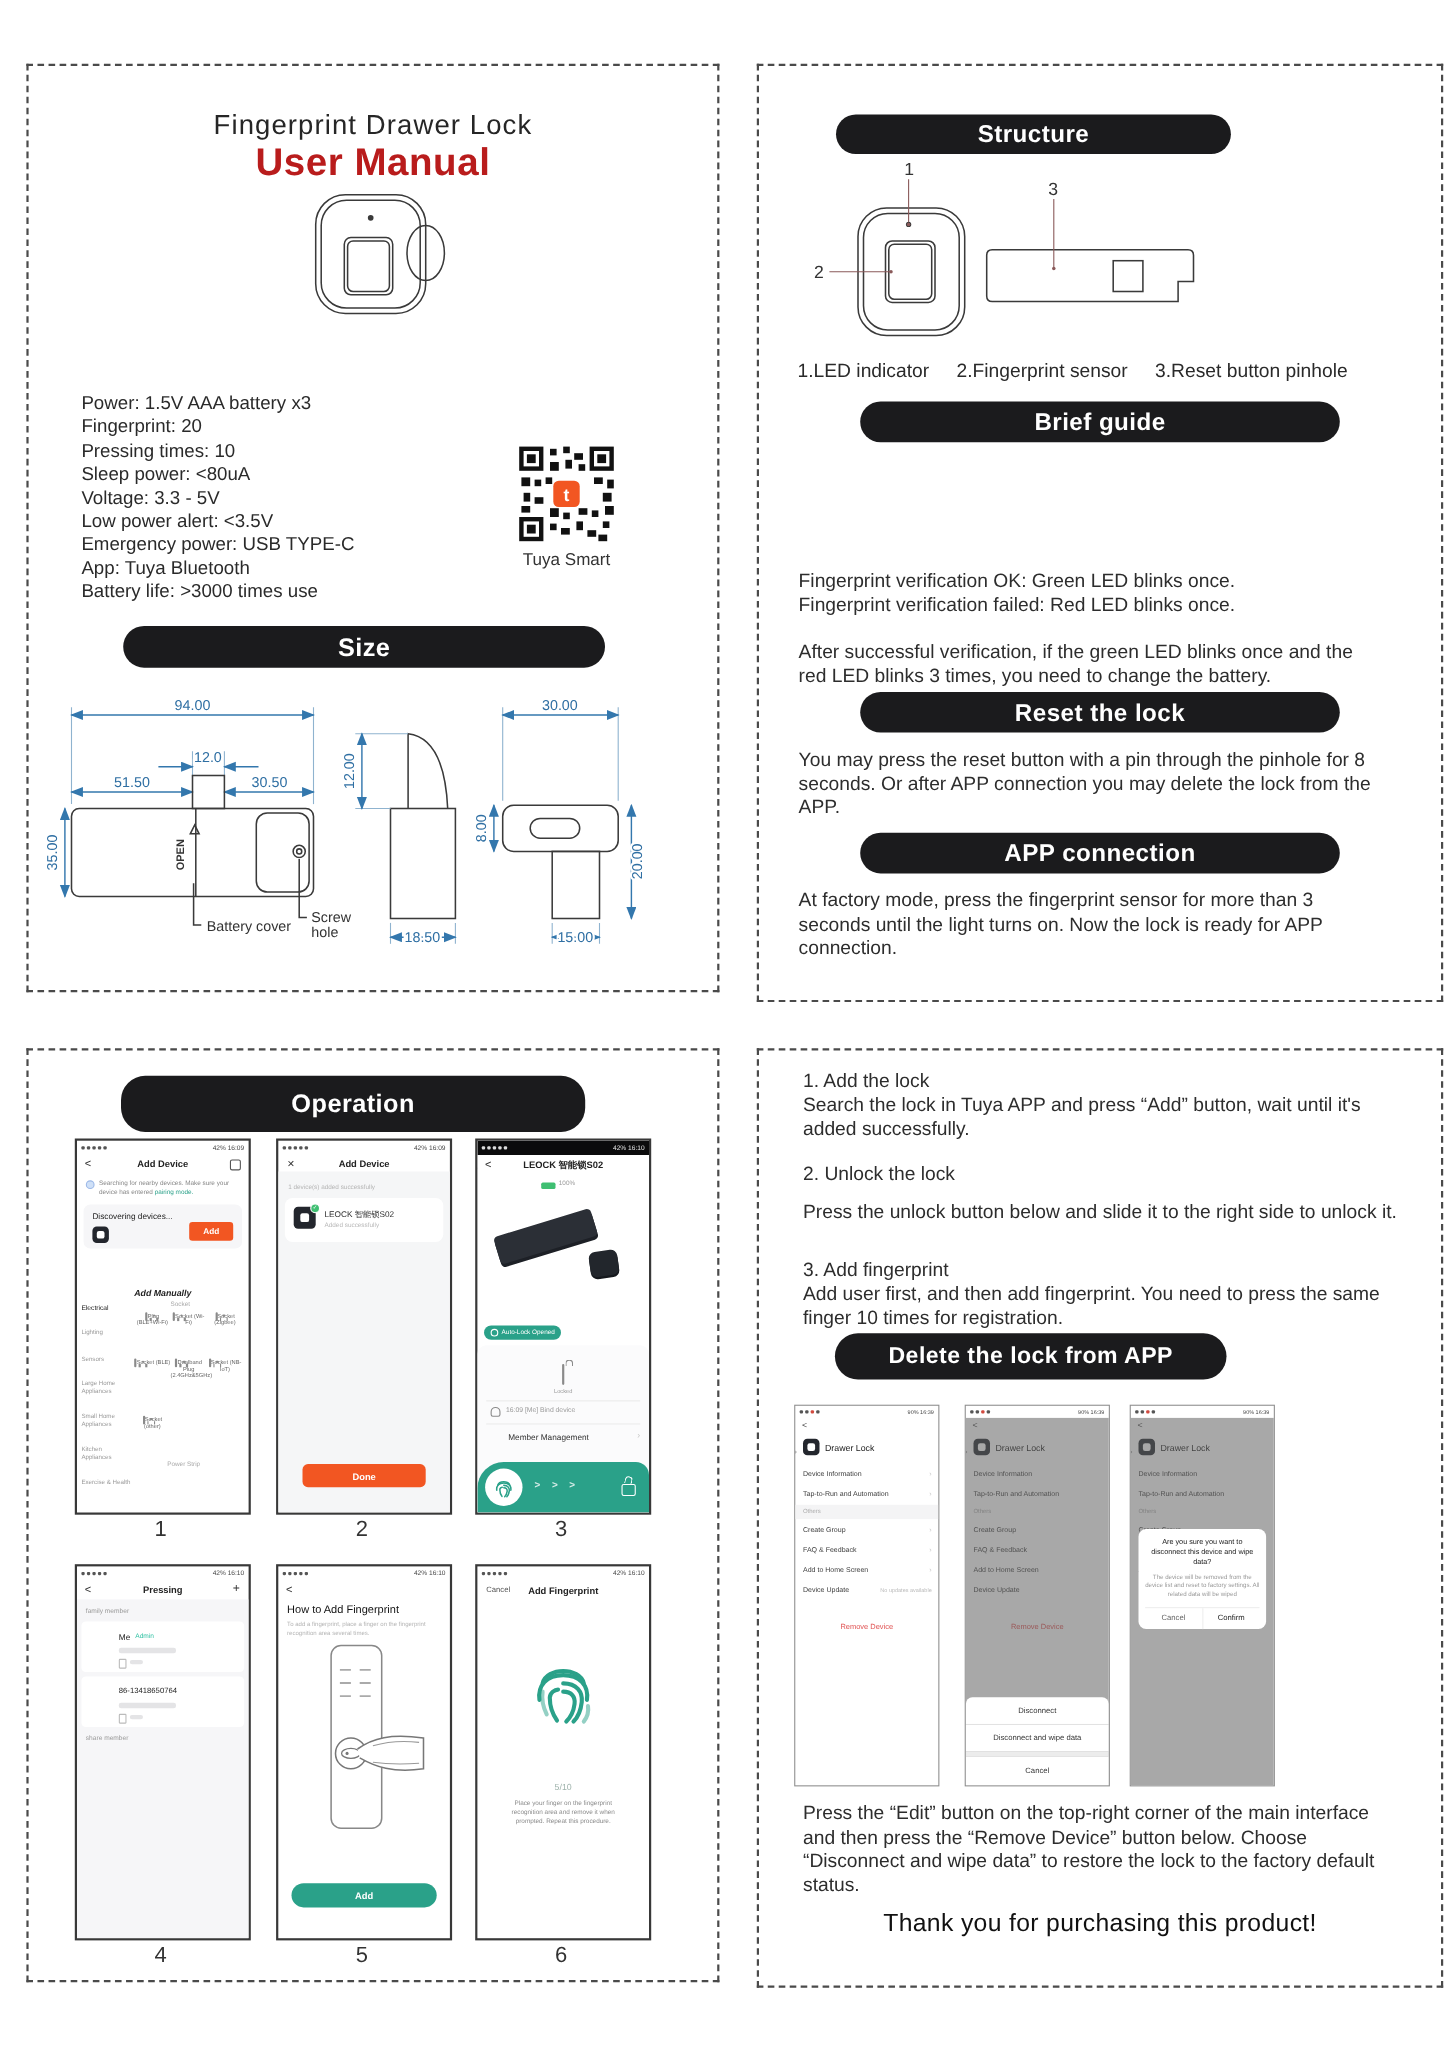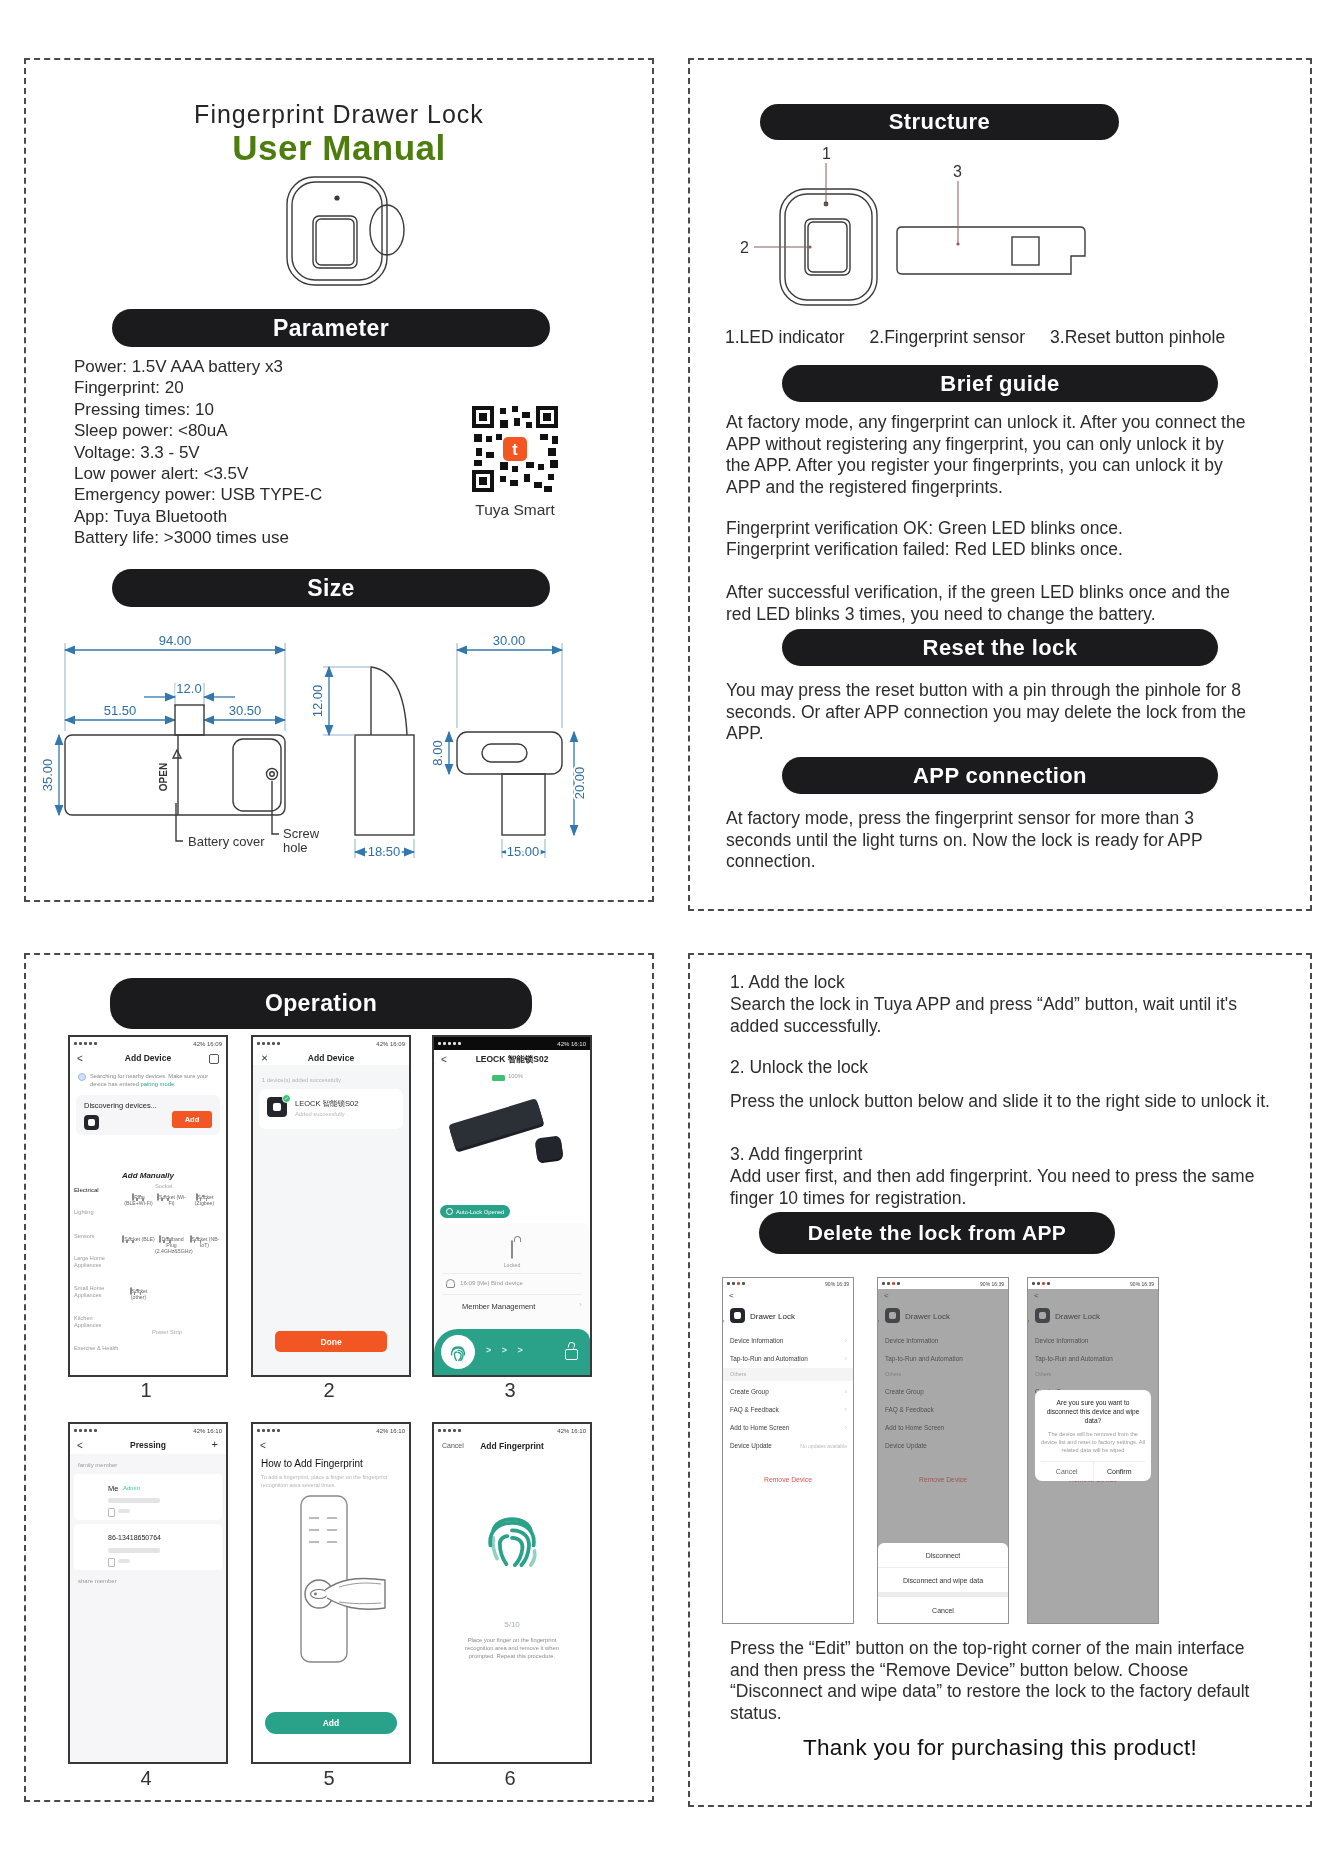--- a/index.html
+++ b/index.html
@@ -52,32 +52,31 @@
   .bar{background:#e4e4e6;border-radius:2px;position:absolute;}
   .row-st{position:absolute;left:7px;right:6px;height:17px;display:flex;align-items:center;justify-content:space-between;font-size:6.4px;color:#3c3c3c;}
   .dimover{position:absolute;left:0;right:0;top:11px;bottom:0;background:rgba(96,96,96,.55);}
   .num{position:absolute;font-size:20px;color:#333;text-align:center;}
 </style>
 </head>
 <body>
 
 <div class="panel" style="left:24px;top:58px;width:626px;height:840px;">
   <div class="abs" style="left:0;right:0;top:40px;text-align:center;font-size:25px;letter-spacing:1px;color:#262626;">Fingerprint Drawer Lock</div>
-  <div class="abs" style="left:0;right:0;top:68px;text-align:center;font-size:35px;font-weight:bold;letter-spacing:.5px;color:#4d7c0f;">User Manual</div>
+  <div class="abs" style="left:0;right:0;top:68px;text-align:center;font-size:35px;font-weight:bold;letter-spacing:.5px;color:#b91c1c;">User Manual</div>
 
   <svg class="abs" style="left:233px;top:112px;" width="160" height="118" viewBox="0 0 160 118">
     <ellipse cx="128" cy="58" rx="17" ry="25" class="olin"></ellipse>
     <rect x="28" y="5" width="100" height="108" rx="27" class="olin" fill="#fff"></rect>
     <rect x="33" y="10" width="90" height="98" rx="23" class="olin"></rect>
     <circle cx="78" cy="26" r="2.6" fill="#3a3a3a"></circle>
     <rect x="54" y="44" width="44" height="52" rx="6" class="olin"></rect>
     <rect x="57" y="47" width="38" height="46" rx="5" class="olin"></rect>
   </svg>
 
-  <div class="pill" style="left:86px;top:249px;width:438px;height:38px;font-size:23px;">Parameter</div>
 
   <div class="abs" style="left:48px;top:296px;width:340px;font-size:17px;line-height:21.4px;color:#2a2a2a;">
     <div><span class="b">Power:</span><span> 1.5V AAA battery x3</span></div>
     <div><span class="b">Fingerprint:</span><span> 20</span></div>
     <div><span class="b">Pressing times:</span><span> 10</span></div>
     <div><span class="b">Sleep power:</span><span> &lt;80uA</span></div>
     <div><span class="b">Voltage:</span><span> 3.3 - 5V</span></div>
     <div><span class="b">Low power alert:</span><span> &lt;3.5V</span></div>
     <div><span class="b">Emergency power:</span><span> USB TYPE-C</span></div>
     <div><span class="b">App:</span><span> Tuya Bluetooth</span></div>
@@ -221,21 +220,20 @@
       <circle cx="268" cy="99" r="1.6" fill="#8a5a5a"></circle>
   </svg>
 
   <div class="abs" style="left:35px;top:267px;width:560px;font-size:17.5px;color:#2a2a2a;">
     <span>1.LED indicator</span><span style="display:inline-block;width:20px;"></span>
     <span>2.Fingerprint sensor</span><span style="display:inline-block;width:20px;"></span>
     <span>3.Reset button pinhole</span>
   </div>
 
   <div class="pill" style="left:92px;top:305px;width:436px;height:37px;font-size:22px;">Brief guide</div>
-  <div class="abs doc" style="left:36px;top:352px;width:525px;">At factory mode, any fingerprint can unlock it. After you connect the APP without registering any fingerprint, you can only unlock it by the APP. After you register your fingerprints, you can unlock it by APP and the registered fingerprints.</div>
   <div class="abs doc" style="left:36px;top:458px;width:545px;">Fingerprint verification OK: Green LED blinks once.</div>
   <div class="abs doc" style="left:36px;top:479px;width:545px;">Fingerprint verification failed: Red LED blinks once.</div>
   <div class="abs doc" style="left:36px;top:522px;width:525px;">After successful verification, if the green LED blinks once and the red LED blinks 3 times, you need to change the battery.</div>
 
   <div class="pill" style="left:92px;top:569px;width:436px;height:37px;font-size:22px;">Reset the lock</div>
   <div class="abs doc" style="left:36px;top:620px;width:532px;">You may press the reset button with a pin through the pinhole for 8 seconds. Or after APP connection you may delete the lock from the APP.</div>
 
   <div class="pill" style="left:92px;top:697px;width:436px;height:37px;font-size:22px;">APP connection</div>
   <div class="abs doc" style="left:36px;top:748px;width:520px;">At factory mode, press the fingerprint sensor for more than 3 seconds until the light turns on. Now the lock is ready for APP connection.</div>
 </div>

